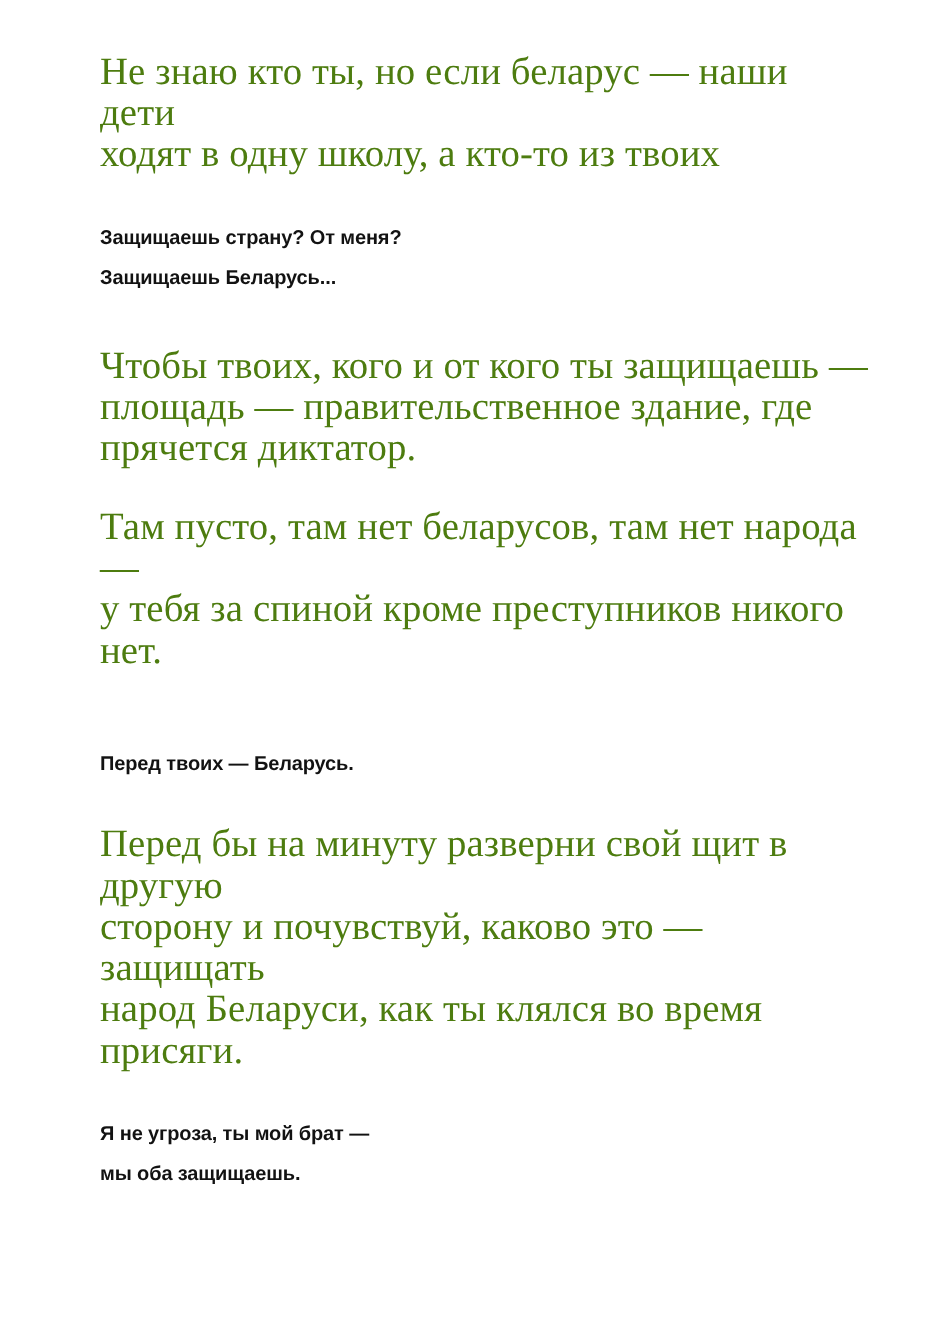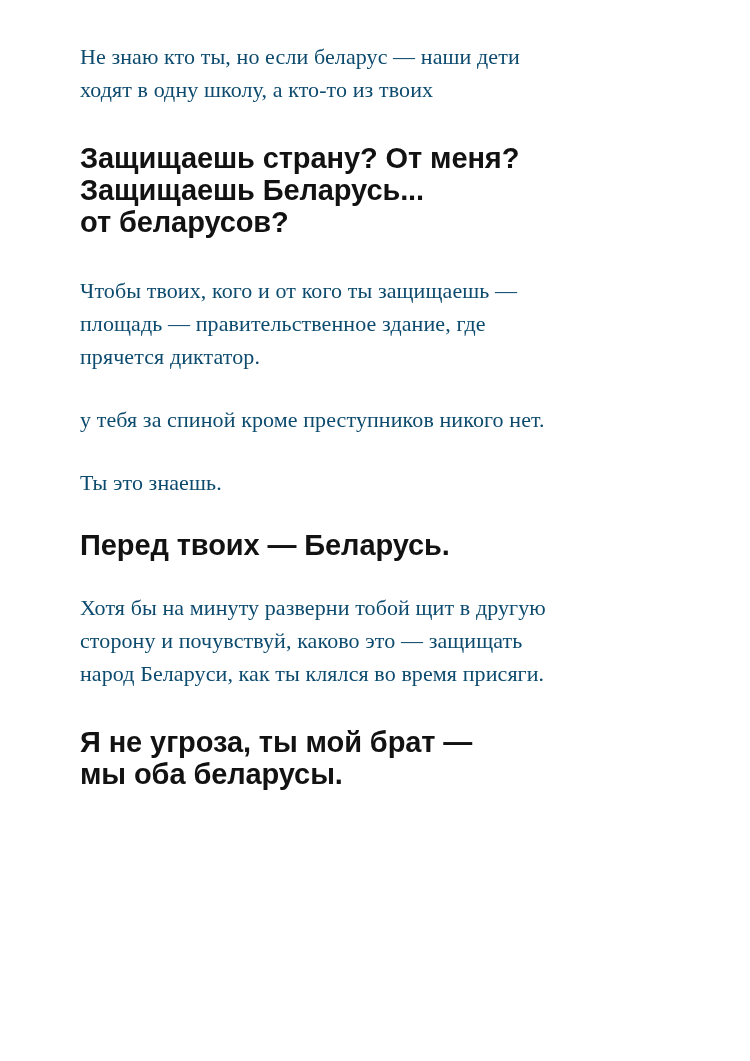--- a/index.html
+++ b/index.html
@@ -19,30 +19,30 @@
     width: 750px;
     height: 1061px;
     padding: 40px 55px 0 80px;
     background: #ffffff;
   }
   .block {
     margin: 0;
   }
   .para {
     font-family: "Liberation Serif", serif;
-    font-size: 22px;
+    font-size: 31px;
     line-height: 33px;
-    color: #0c4a6e;
+    color: #4d7c0f;
     letter-spacing: 0.1px;
     margin: 0;
   }
   .heading {
     font-family: "Liberation Sans", sans-serif;
     font-weight: bold;
-    font-size: 29px;
+    font-size: 16px;
     line-height: 32px;
     color: #121212;
     margin: 0;
     letter-spacing: -0.1px;
   }
   .gap-lg { height: 36px; }
   .gap-md { height: 30px; }
 </style>
 </head>
 <body>
@@ -52,57 +52,54 @@
   <div class="block">
     <p class="para">Не знаю кто ты, но если беларус — наши дети</p>
     <p class="para">ходят в одну школу, а кто-то из твоих</p>
   </div>
 
   <div class="gap-lg"></div>
 
   <div class="block">
     <p class="heading">Защищаешь страну? От меня?</p>
     <p class="heading">Защищаешь Беларусь...</p>
-    <p class="heading">от беларусов?</p>
   </div>
 
   <div class="gap-lg"></div>
 
   <div class="block">
     <p class="para">Чтобы твоих, кого и от кого ты защищаешь —</p>
     <p class="para">площадь — правительственное здание, где</p>
     <p class="para">прячется диктатор.</p>
   </div>
 
   <div class="gap-md"></div>
 
   <div class="block">
+    <p class="para">Там пусто, там нет беларусов, там нет народа —</p>
     <p class="para">у тебя за спиной кроме преступников никого нет.</p>
   </div>
 
   <div class="gap-md"></div>
 
-  <div class="block">
-    <p class="para">Ты это знаешь.</p>
-  </div>
 
   <div class="gap-md"></div>
 
   <div class="block">
     <p class="heading">Перед твоих — Беларусь.</p>
   </div>
 
   <div class="gap-md"></div>
 
   <div class="block">
-    <p class="para">Хотя бы на минуту разверни тобой щит в другую</p>
+    <p class="para">Перед бы на минуту разверни свой щит в другую</p>
     <p class="para">сторону и почувствуй, каково это — защищать</p>
     <p class="para">народ Беларуси, как ты клялся во время присяги.</p>
   </div>
 
   <div class="gap-lg"></div>
 
   <div class="block">
     <p class="heading">Я не угроза, ты мой брат —</p>
-    <p class="heading">мы оба беларусы.</p>
+    <p class="heading">мы оба защищаешь.</p>
   </div>
 
 </div>
 
 </body></html>

